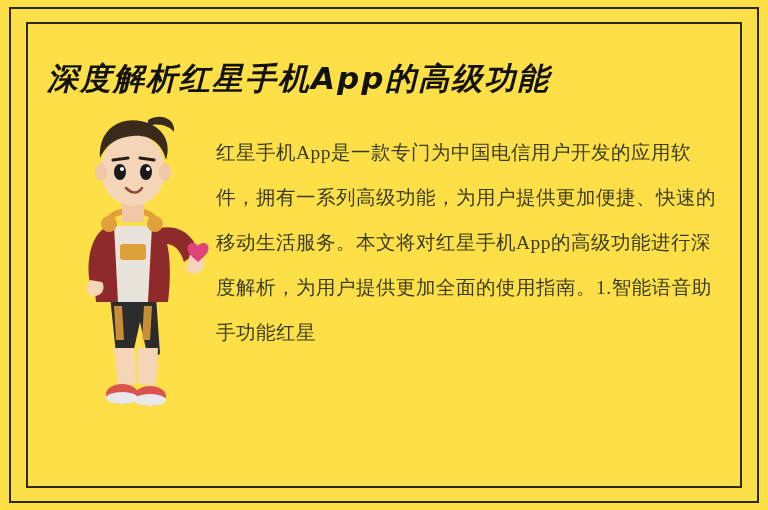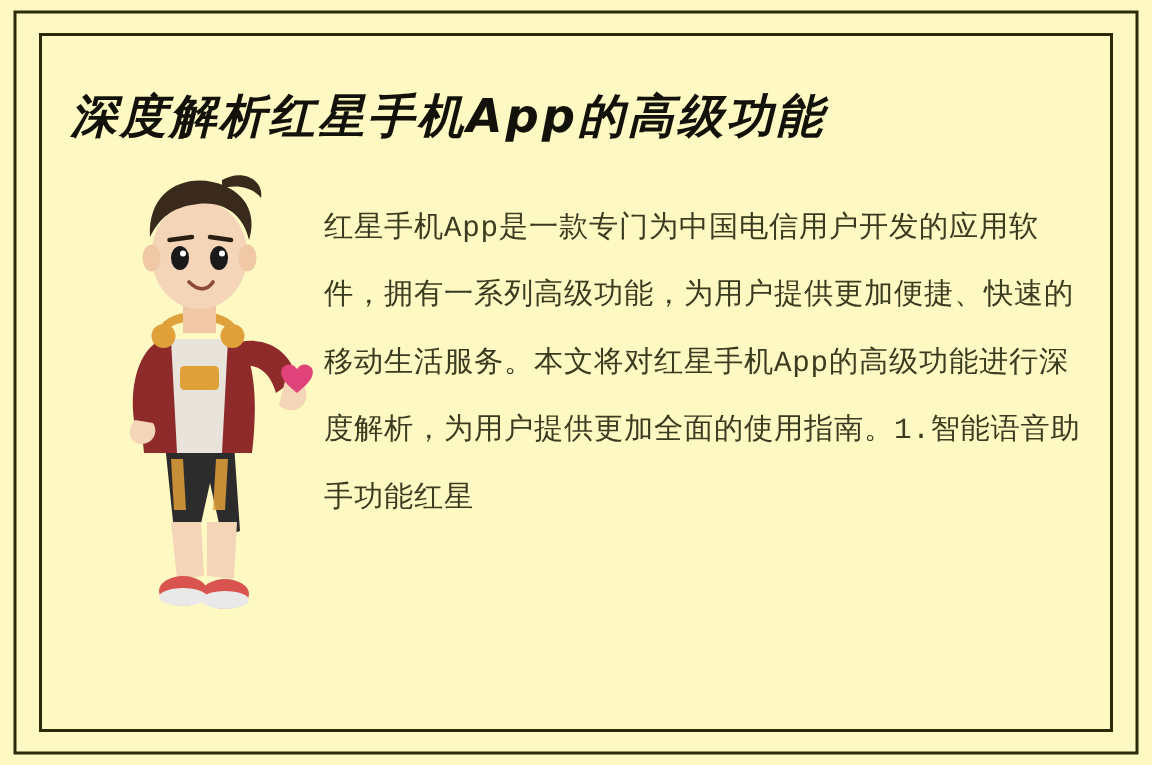--- a/index.html
+++ b/index.html
@@ -10,21 +10,21 @@
     width: 768px;
     height: 510px;
     background: #f2ee00;
     font-family: "DejaVu Sans", "Liberation Sans", sans-serif;
     overflow: hidden;
   }
   .page {
     position: relative;
     width: 768px;
     height: 510px;
-    background: #fef9c3;
+    background: #fde047;
     box-sizing: border-box;
   }
   
   .frame-outer {
     position: absolute;
     left: 9px;
     top: 7px;
     right: 9px;
     bottom: 7px;
     border: 2px solid #2b2b07;
@@ -53,21 +53,21 @@
     letter-spacing: 2px;
     white-space: nowrap;
     line-height: 1.2;
   }
   
   .body-text {
     position: absolute;
     left: 216px;
     top: 130px;
     width: 510px;
-    font-family: Liberation Mono, monospace;
+    font-family: Liberation Serif, serif;
     font-size: 19.5px;
     line-height: 45px;
     color: #3b3b20;
     letter-spacing: 0.5px;
     text-align: left;
   }
   
   .character {
     position: absolute;
     left: 52px;

